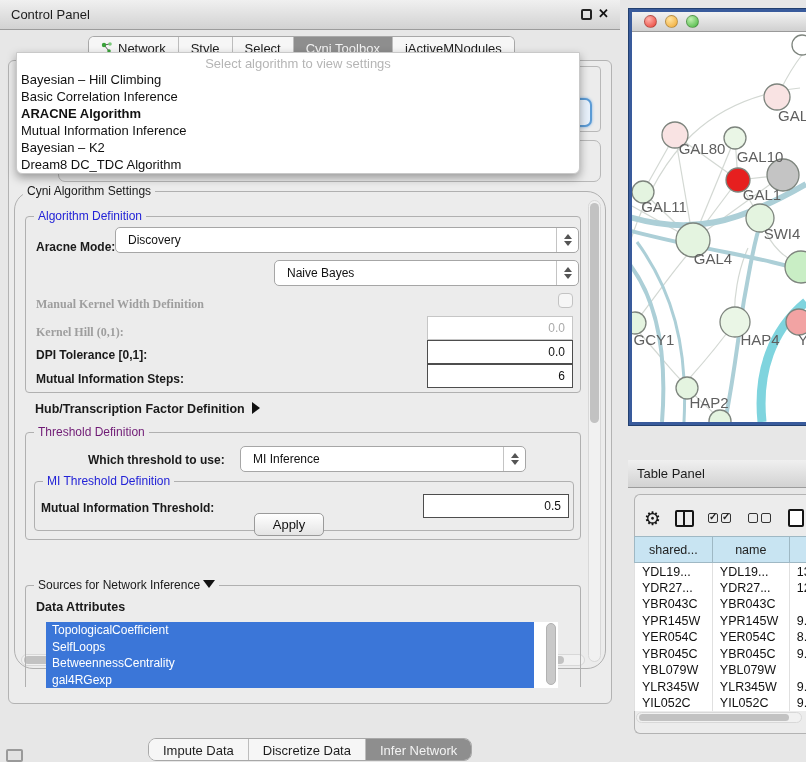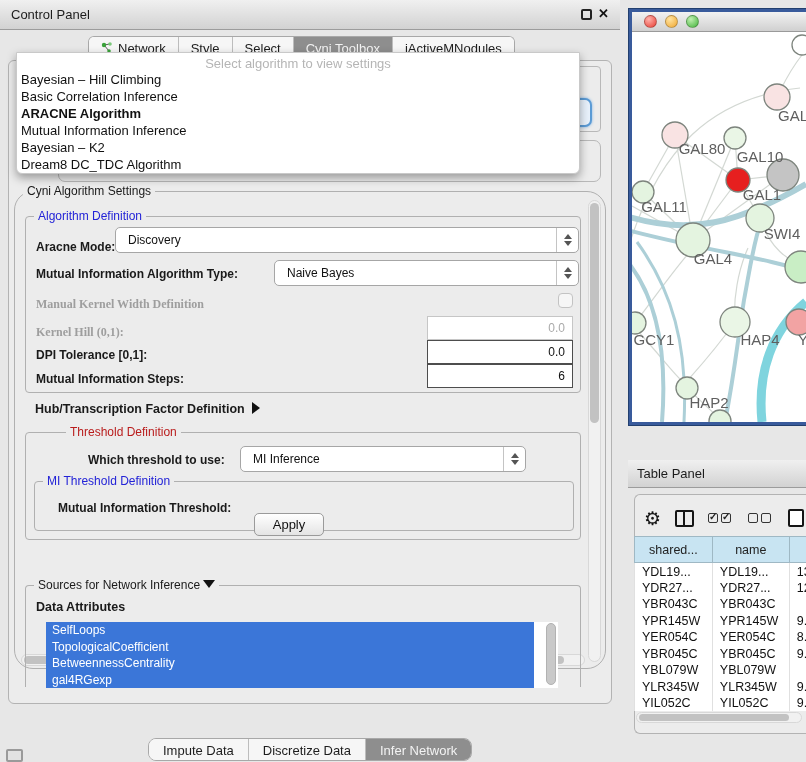--- a/index.html
+++ b/index.html
@@ -36,21 +36,21 @@
     border:1px solid #c9c9c9; border-radius:0 0 6px 6px; box-shadow:0 4px 10px rgba(0,0,0,.35); z-index:10; }
   #algo-placeholder { width:100%; text-align:center; padding-top:3px; font-size:13px; color:#b5b5b5; }
   .algo-opt { font-size:13px; color:#111; padding:1px 0 1px 4px; line-height:15px; white-space:nowrap; }
   .algo-opt.bold { font-weight:bold; }
 
   
   .group { border:1px solid #b0b0b0; border-radius:4px; }
   .group-label { position:absolute; top:-8px; left:8px; background:#ececec; padding:0 4px;
     font-size:12px; color:#1a1a1a; white-space:nowrap; }
   .group-label.blue  { color:#2323d7; }
-  .group-label.green { color:#b91c1c;margin-left:32px; }
+  .group-label.green { color:#701a75; }
 
   .lbl { position:absolute; font-size:12px; font-weight:bold; color:#1a1a1a; white-space:nowrap; }
   .lbl.dis { color:#9e9e9e;font-family:Liberation Serif, serif; }
 
   .combo { position:absolute; background:#fff; border:1px solid #a6a6a6; border-radius:5px;
     font-size:12px; color:#111; display:flex; align-items:center; }
   .combo .val { flex:1; padding-left:12px; }
   .combo .stepper { width:22px; align-self:stretch; border-left:1px solid #c4c4c4;
     display:flex; flex-direction:column; align-items:center; justify-content:center; gap:2px; }
   .arr-up   { width:0;height:0;border-left:4px solid transparent;border-right:4px solid transparent;border-bottom:5px solid #555; }
@@ -188,21 +188,20 @@
 
       <span class="lbl" style="left:10px;top:23px;">Aracne Mode:</span>
       <div class="combo" style="left:89px;top:10px;width:464px;height:26px;">
         <span class="val">Discovery</span>
         <span class="stepper">
             <i class="arr-up"></i>
             <i class="arr-down"></i>
           </span>
       </div>
 
-      <span class="lbl" style="left:10px;top:50px;">Mutual Information Algorithm Type:</span>
       <div class="combo" style="left:248px;top:43px;width:305px;height:26px;">
         <span class="val">Naive Bayes</span>
         <span class="stepper">
             <i class="arr-up"></i>
             <i class="arr-down"></i>
           </span>
       </div>
 
       <span class="lbl dis" style="left:10px;top:80px;">Manual Kernel Width Definition</span>
       <div class="checkbox" style="left:532px;top:76px;"></div>
@@ -228,33 +227,34 @@
       <div class="combo" style="left:214px;top:13px;width:286px;height:26px;">
         <span class="val">MI Inference</span>
         <span class="stepper">
             <i class="arr-up"></i>
             <i class="arr-down"></i>
           </span>
       </div>
 
       <div class="abs group" style="left:8px;top:48px;width:540px;height:50px;">
         <span class="group-label blue">MI Threshold Definition</span>
-        <span class="lbl" style="left:23px;top:19px;text-align:center;">Mutual Information Threshold:</span>
+        <span class="lbl" style="left:6px;top:19px;text-align:center;">Mutual Information Threshold:</span>
+        <div class="field enabled" style="left:388px;top:12px;width:146px;height:24px;">0.5</div>
       </div>
     </div>
 
     <div class="abs group" style="left:10px;top:357px;width:556px;height:102px;border-bottom:none;border-radius:4px 4px 0 0;margin-top:36px;">
       <span class="group-label">
         <span>Sources for Network Inference</span> <span class="tri-down"></span>
       </span>
       <span class="lbl" style="left:10px;top:14px;font-size:12.5px;">Data Attributes</span>
       <div class="abs" id="attr-list">
         <div id="attr-items">
+            <div class="attr-item">TopologicalCoefficient</div>
             <div class="attr-item">SelfLoops</div>
-            <div class="attr-item">TopologicalCoefficient</div>
             <div class="attr-item">BetweennessCentrality</div>
             <div class="attr-item">gal4RGexp</div>
           </div>
         <div id="attr-vsb"></div>
       </div>
     </div>
   </div>
 
   <div class="abs" id="apply-btn">Apply</div>
 

